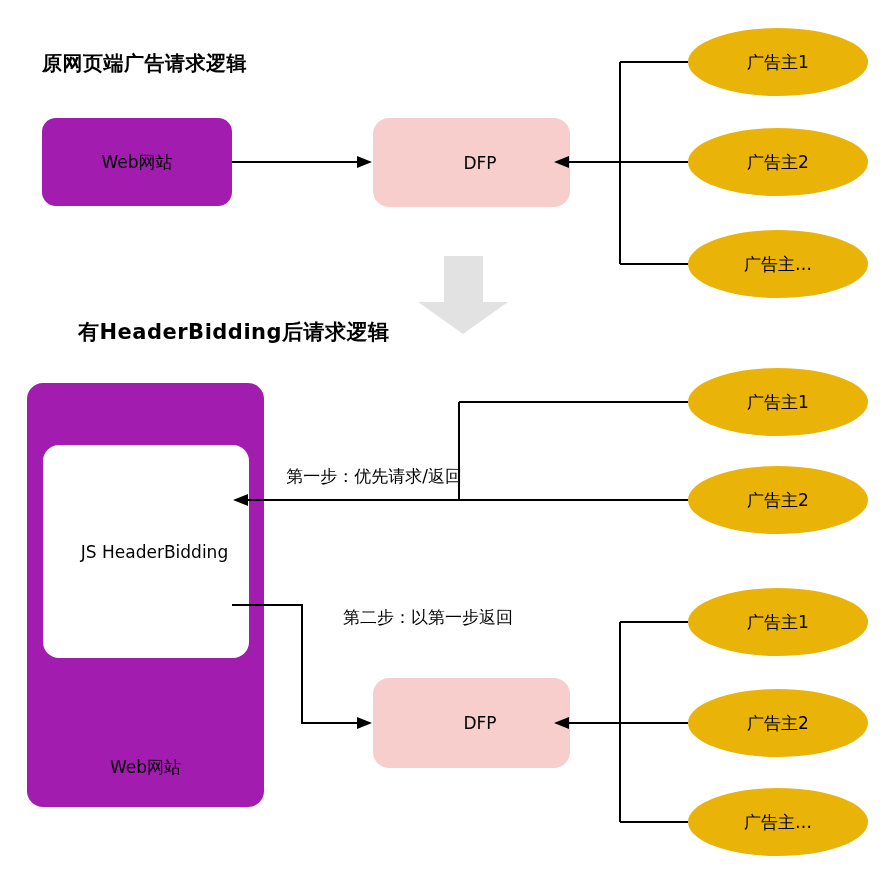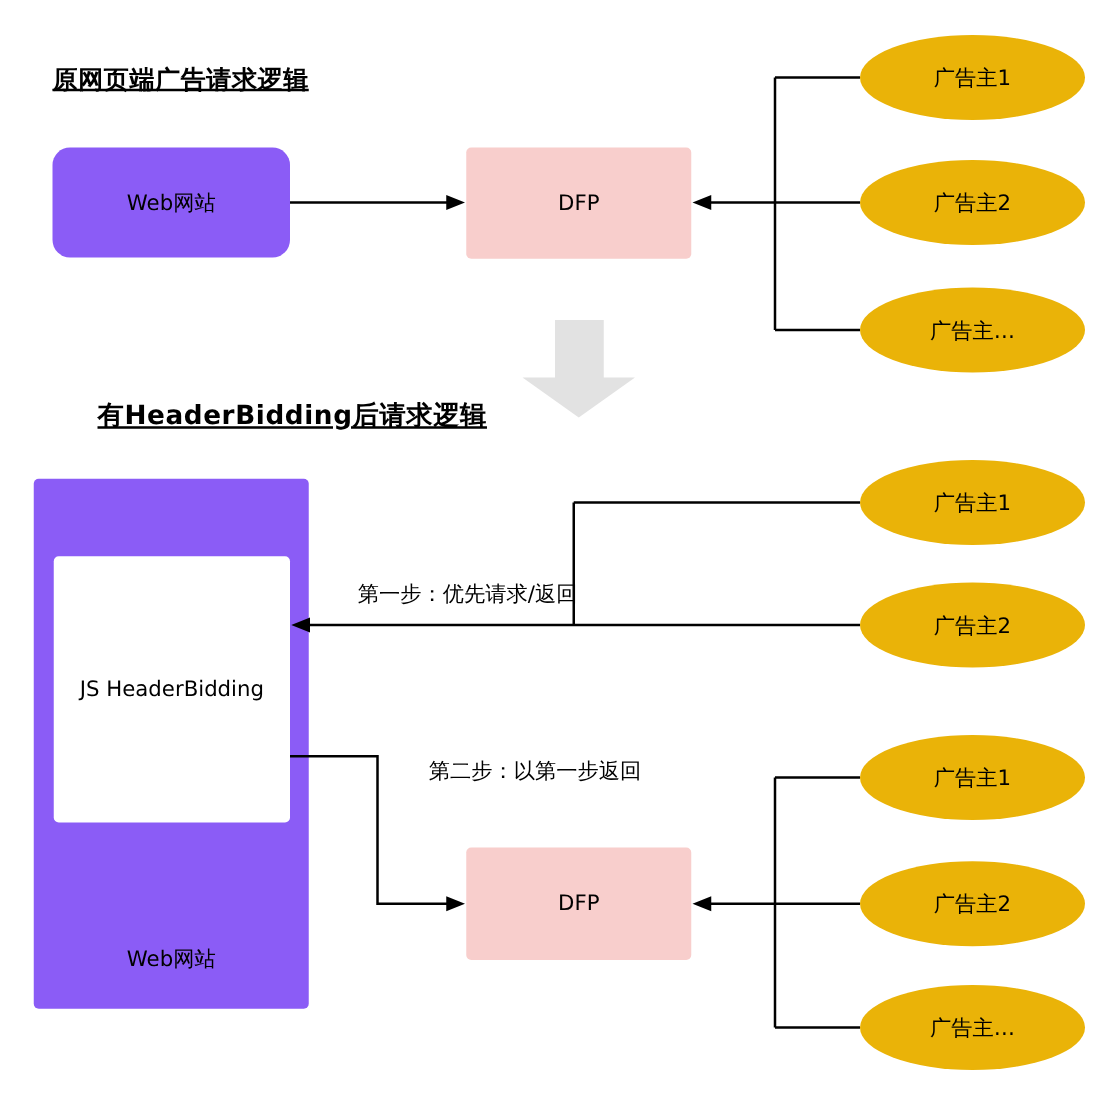--- a/index.html
+++ b/index.html
@@ -4,38 +4,38 @@
 <style>
   html, body { margin: 0; padding: 0; background: #ffffff; }
   body { font-family: "DejaVu Sans", "Liberation Sans", sans-serif; color: #000000; }
   #canvas {
     position: relative;
     width: 891px;
     height: 887px;
     background: #ffffff;
     overflow: hidden;
   }
-  .abs { position: absolute; text-decoration: underline; }
+  .abs { position: absolute; }
   .section-title {
     font-weight: 700;
     font-size: 20px;
     letter-spacing: 0.5px;
     white-space: nowrap;
   }
   .node {
     position: absolute;
     display: flex;
     align-items: center;
     justify-content: center;
     font-size: 17px;
     text-align: center;
   }
   .rect   { border-radius: 14px; }
-  .rect16 { border-radius: 4px; }
-  .green  { background: #8b5cf6; }
+  .rect16 { border-radius: 16px; padding-left: 17px; }
+  .green  { background: #a21caf; }
   .pink   { background: #f8cecc; }
   .white-box { background: #ffffff; }
   .ellipse {
     position: absolute;
     width: 180px;
     height: 68px;
     left: 688px;
     border-radius: 50%;
     background: #eab308;
     display: flex;

